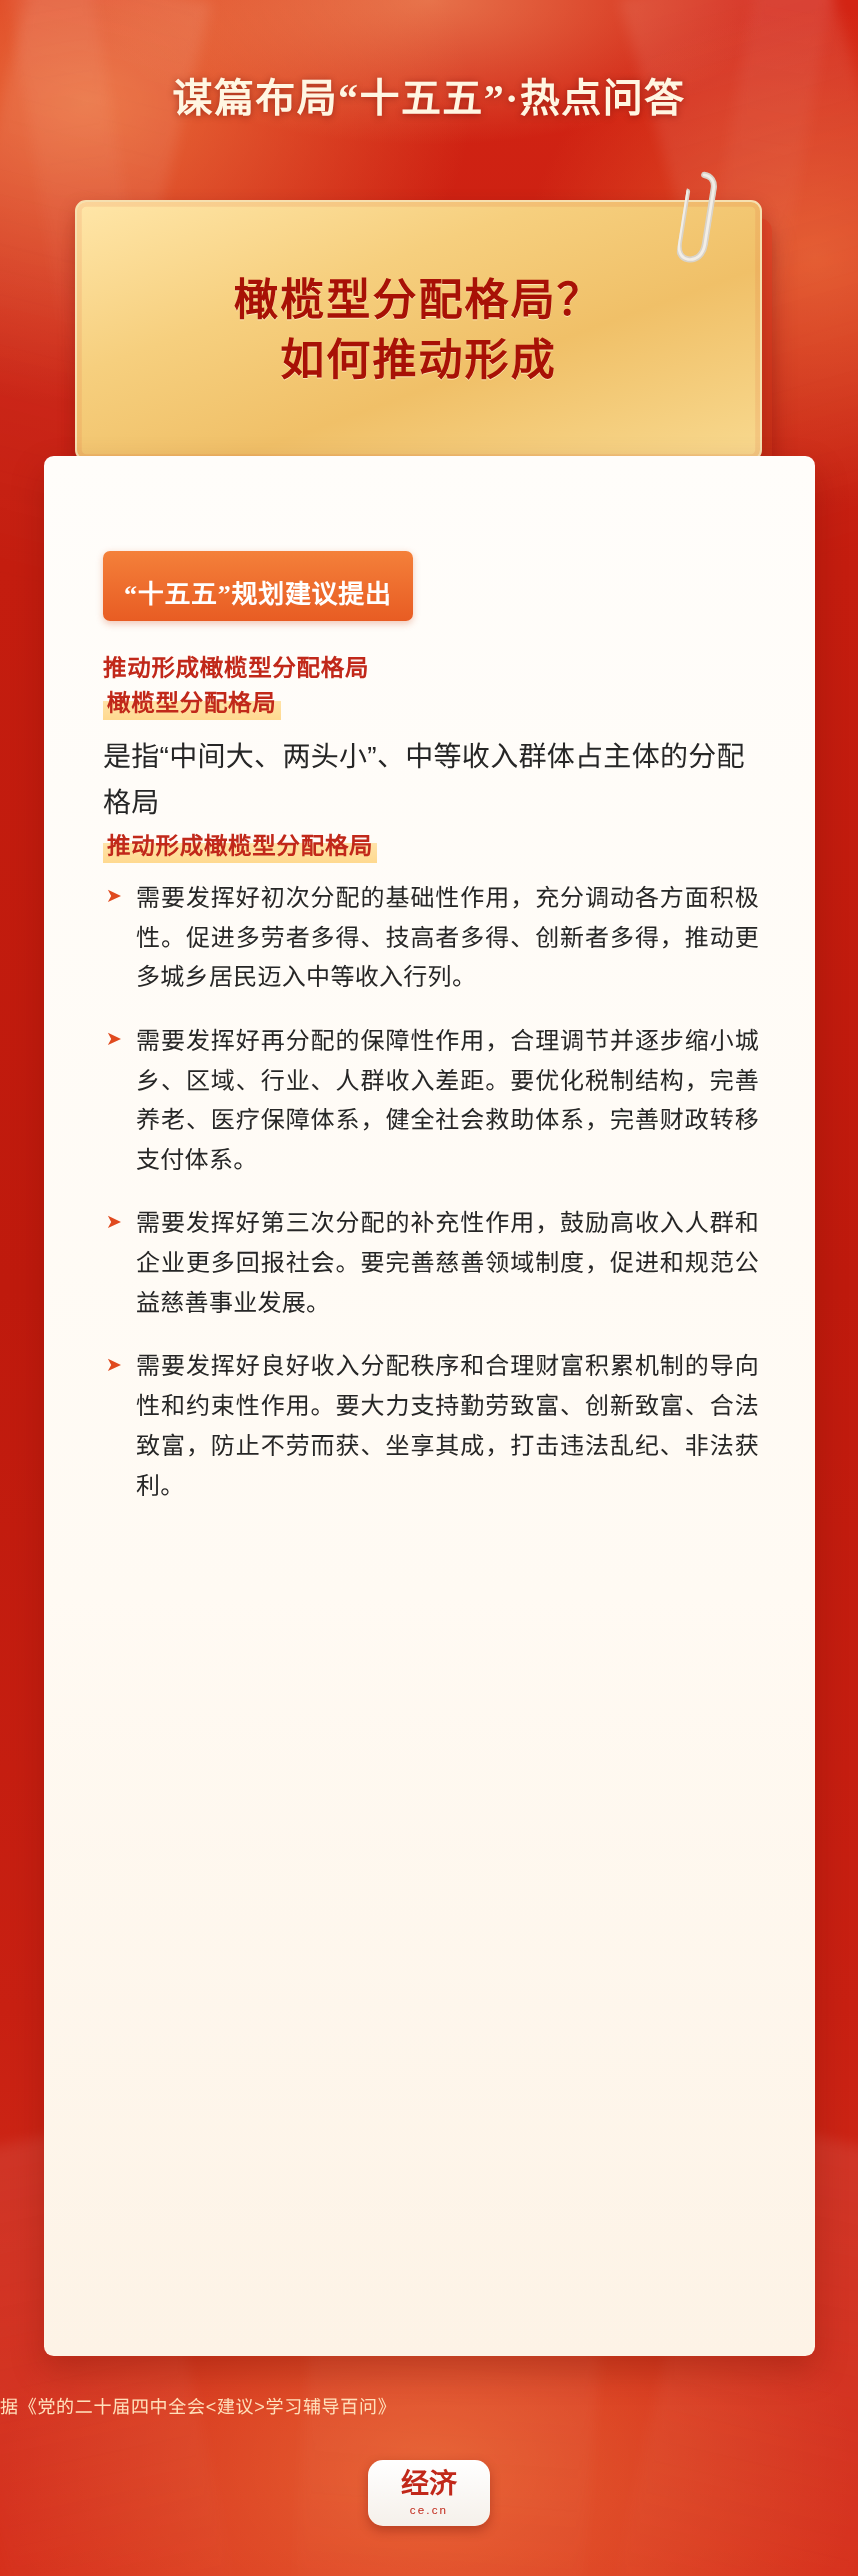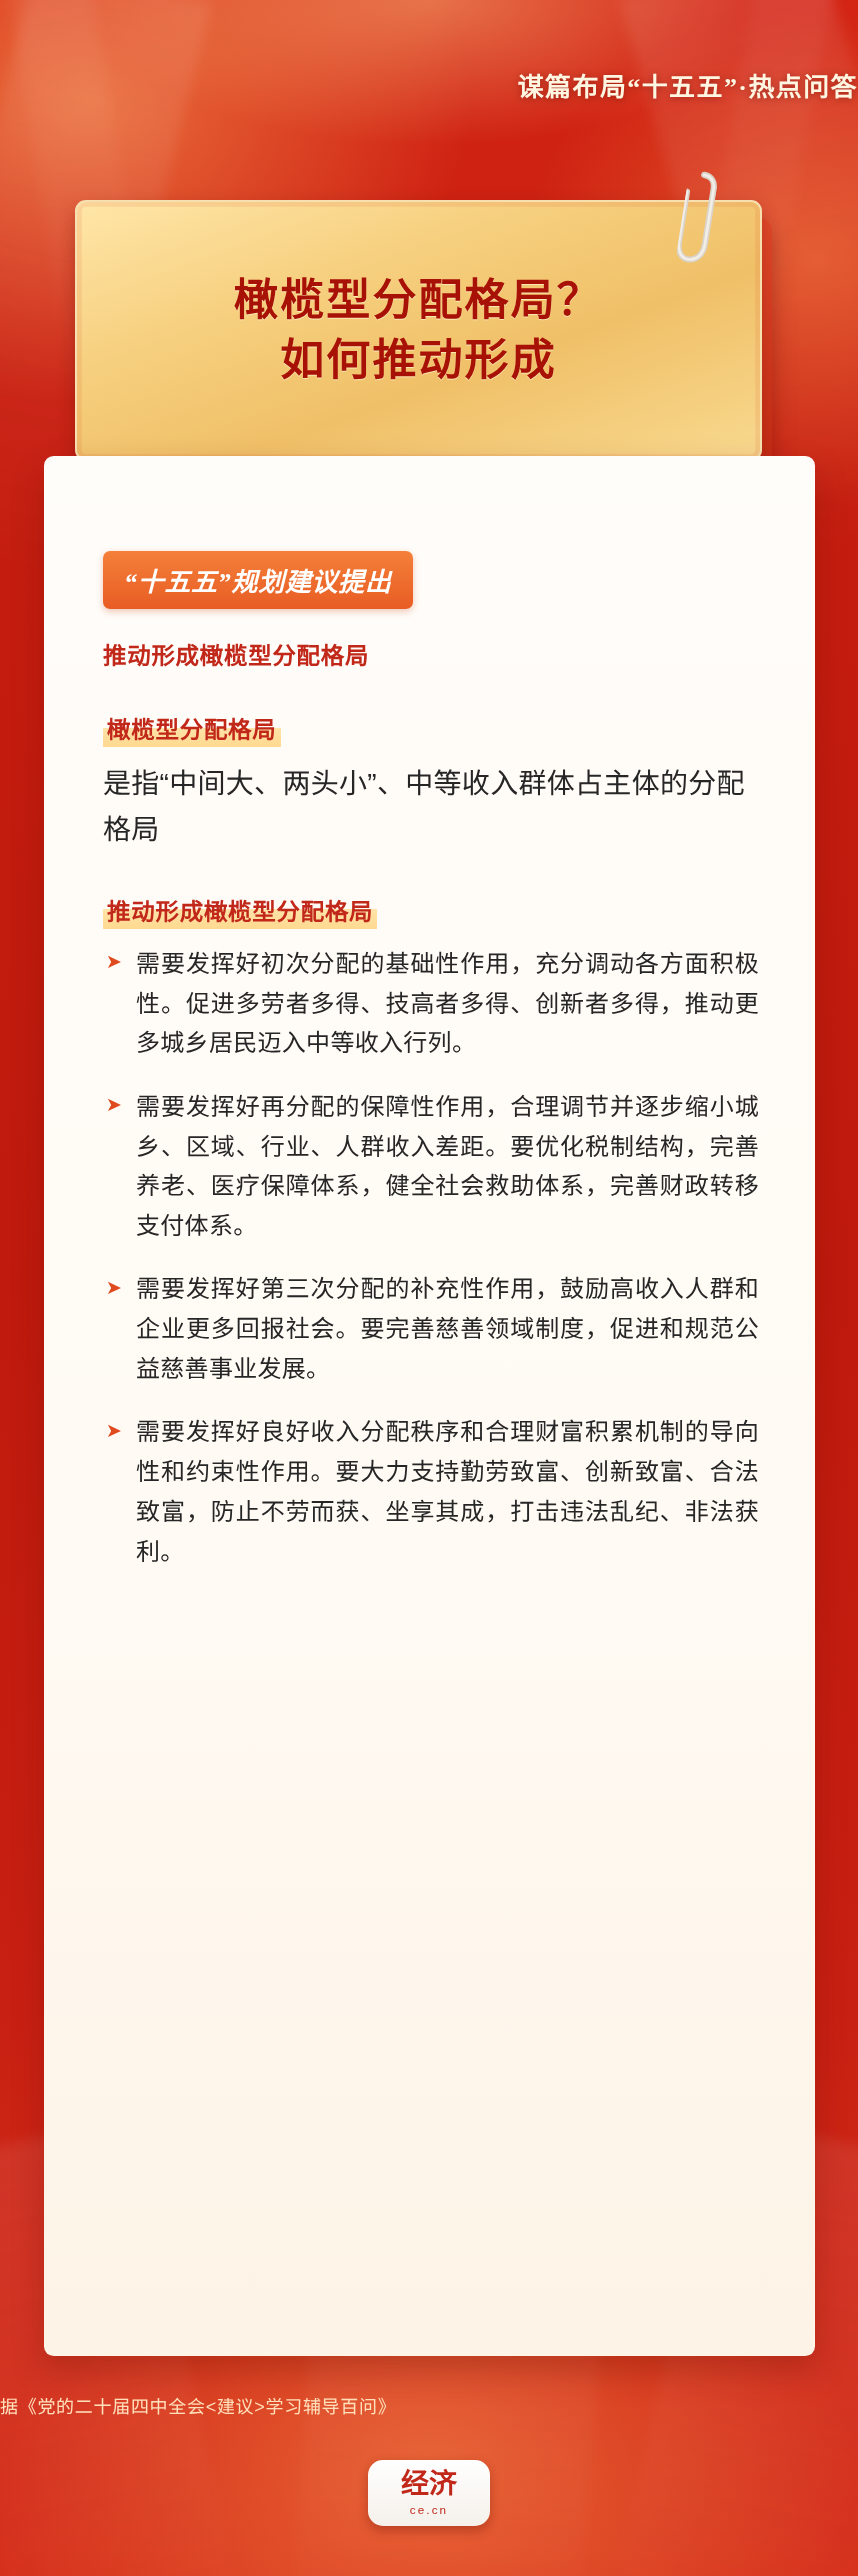--- a/index.html
+++ b/index.html
@@ -43,23 +43,23 @@
   .glow-top {
     position: absolute; left: 0; top: 0; width: 858px; height: 290px;
     background: radial-gradient(ellipse 484px 207px at 50% 0%, rgba(255,208,140,0.45), rgba(255,208,140,0) 70%);
   }
 
   
   .hdr {
     position: absolute;
     left: 0; top: 66px;
     width: 858px;
-    text-align: right;
+    text-align: center;
     color: #fff6e2;
-    font-size: 26px;
+    font-size: 40px;
     font-weight: bold;
     letter-spacing: 1.4px;
     text-shadow: 0 1.4px 7px rgba(90,0,0,.45);
     font-family: "Liberation Serif", "DejaVu Serif", serif;
   }
 
   
   .plaque-wrap {
     position: absolute;
     left: 75px; top: 200px;
@@ -115,40 +115,38 @@
     left: 59px; top: 95px;
     width: 656px;
   }
 
   .pill {
     display: inline-block;
     background: linear-gradient(180deg,#f4803a,#e85c23);
     color: #fff;
     font-size: 26px;
     font-weight: bold;
-    padding: 10px 21px 11px;
+    padding: 22px 21px 11px;
     border-radius: 7px;
     letter-spacing: 0.7px;
     box-shadow: 0 2.8px 7px rgba(200,70,20,.28);
     font-family: "Liberation Serif", "DejaVu Serif", serif;
-    font-style: italic;
   }
 
   .lead {
     margin-top: 28px;
     color: #c1281a;
     font-size: 23.5px;
     font-weight: bold;
     letter-spacing: 0.7px;
     font-family: "Liberation Serif", "DejaVu Serif", serif;
   }
 
   .sec-head {
     display: inline-block;
-    margin-top: 39px;
     color: #c1281a;
     font-size: 23.5px;
     font-weight: bold;
     letter-spacing: 0.7px;
     padding: 1.4px 4.1px 2.1px;
     background: linear-gradient(180deg, rgba(255,222,160,0) 48%, #ffe3a9 48%, #ffd98f 100%);
     font-family: Liberation Serif, serif;
   }
 
   .para {

